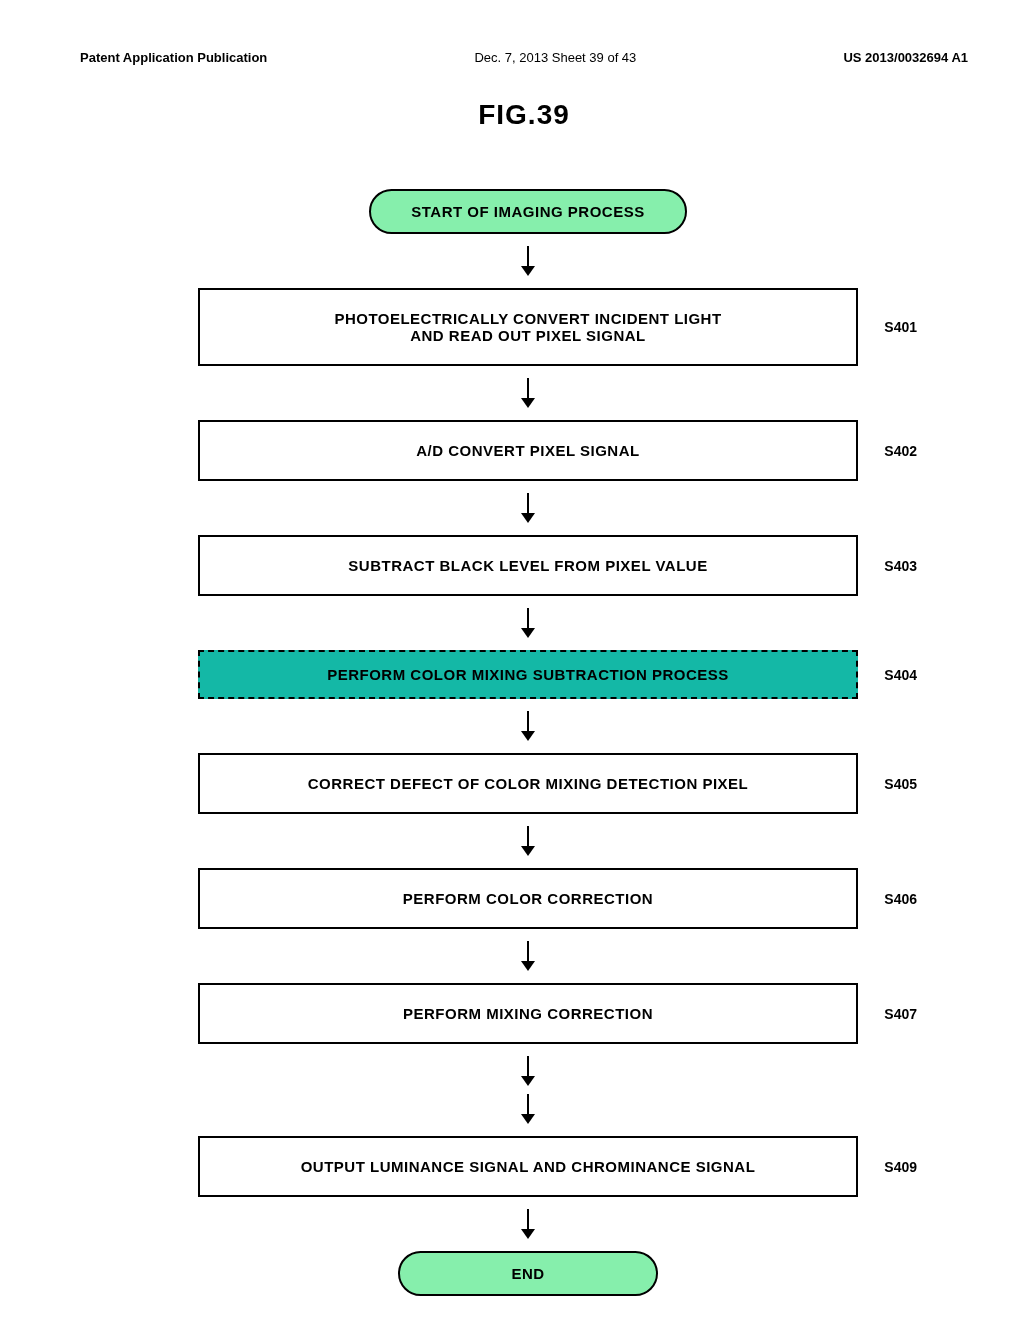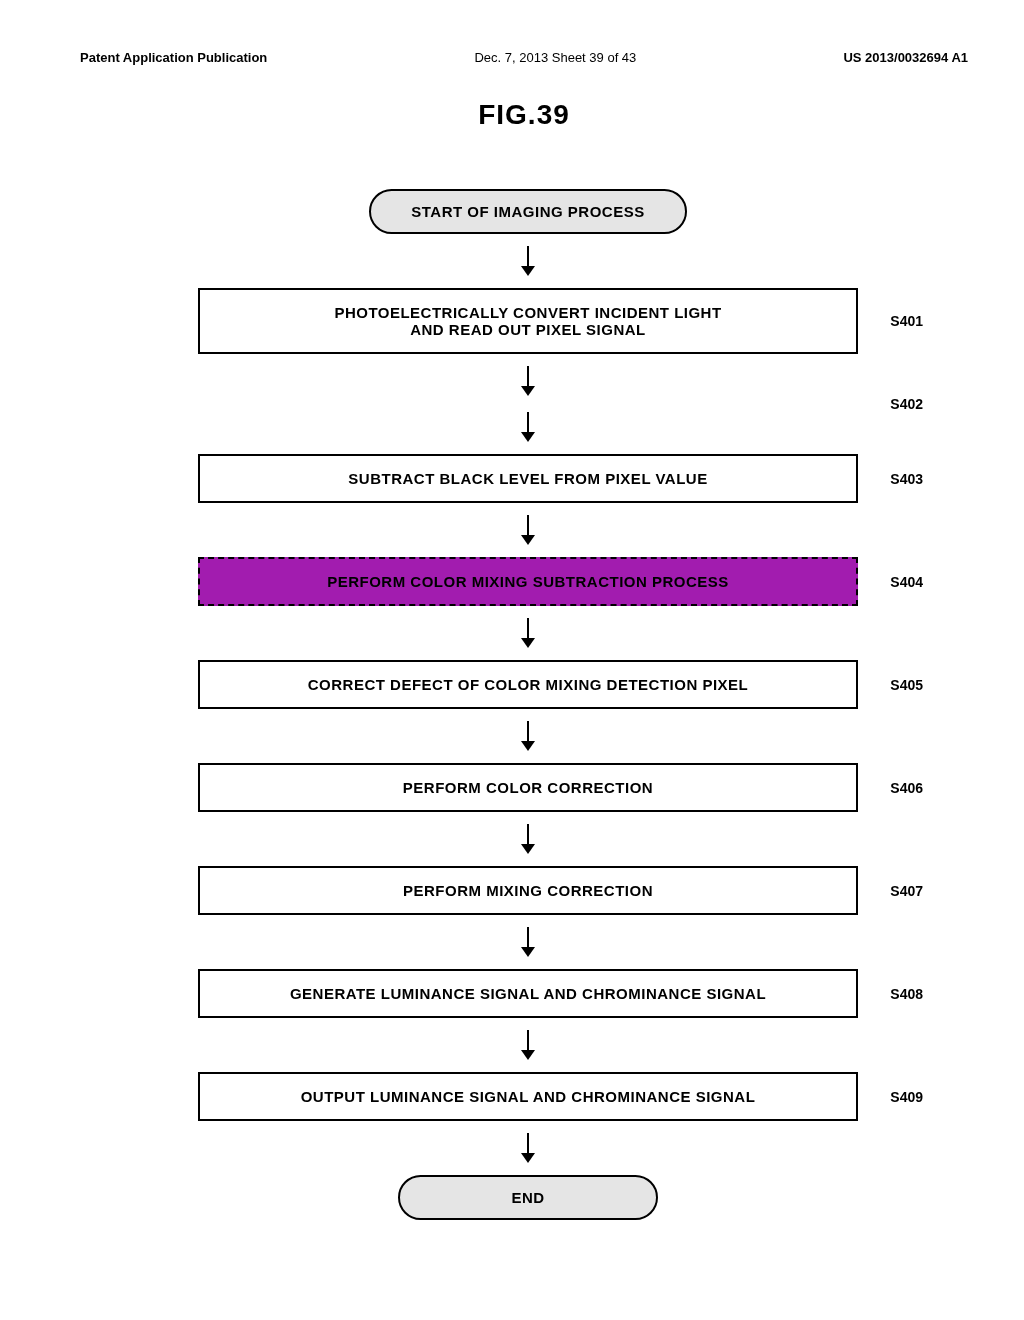--- a/index.html
+++ b/index.html
@@ -47,59 +47,59 @@
     }
 
     .rounded-box {
       border: 2px solid #000;
       border-radius: 30px;
       padding: 12px 40px;
       text-align: center;
       font-size: 15px;
       font-weight: bold;
       letter-spacing: 0.5px;
-      background: #e5e5e5;
+      background: #86efac;
       min-width: 260px;
     }
 
     .rect-box {
       border: 2px solid #000;
-      padding: 14px 20px;
+      padding: 20px 20px;
       text-align: center;
       font-size: 15px;
       font-weight: bold;
       letter-spacing: 0.5px;
       background: #fff;
       width: 660px;
       position: relative;
     }
 
     .rect-box-dashed {
       border: 2px dashed #000;
       padding: 14px 20px;
       text-align: center;
       font-size: 15px;
       font-weight: bold;
       letter-spacing: 0.5px;
-      background: #a21caf;
+      background: #14b8a6;
       width: 660px;
       position: relative;
     }
 
     .step-row {
       display: flex;
       align-items: center;
       justify-content: center;
       position: relative;
       width: 800px;
     }
 
     .step-label {
       position: absolute;
-      right: 1px;
+      right: 7px;
       font-size: 14px;
       font-weight: bold;
       color: #000;
     }
 
     .arrow {
       display: flex;
       flex-direction: column;
       align-items: center;
       height: 30px;
@@ -146,20 +146,21 @@
 
     <div class="step-row">
       <div class="rect-box" style="white-space: pre-line;">PHOTOELECTRICALLY CONVERT INCIDENT LIGHT
 AND READ OUT PIXEL SIGNAL</div>
       <span class="step-label">S401</span>
     </div>
 
     <div class="arrow"></div>
 
     <div class="step-row">
+      <div class="rect-box">A/D CONVERT PIXEL SIGNAL</div>
       <span class="step-label">S402</span>
     </div>
 
     <div class="arrow"></div>
 
     <div class="step-row">
       <div class="rect-box">SUBTRACT BLACK LEVEL FROM PIXEL VALUE</div>
       <span class="step-label">S403</span>
     </div>
 
@@ -186,24 +187,20 @@
 
     <div class="arrow"></div>
 
     <div class="step-row">
       <div class="rect-box">PERFORM MIXING CORRECTION</div>
       <span class="step-label">S407</span>
     </div>
 
     <div class="arrow"></div>
 
-    <div class="step-row">
-      <div class="rect-box">GENERATE LUMINANCE SIGNAL AND CHROMINANCE SIGNAL</div>
-      <span class="step-label">S408</span>
-    </div>
 
     <div class="arrow"></div>
 
     <div class="step-row">
       <div class="rect-box">OUTPUT LUMINANCE SIGNAL AND CHROMINANCE SIGNAL</div>
       <span class="step-label">S409</span>
     </div>
 
     <div class="arrow"></div>
 

